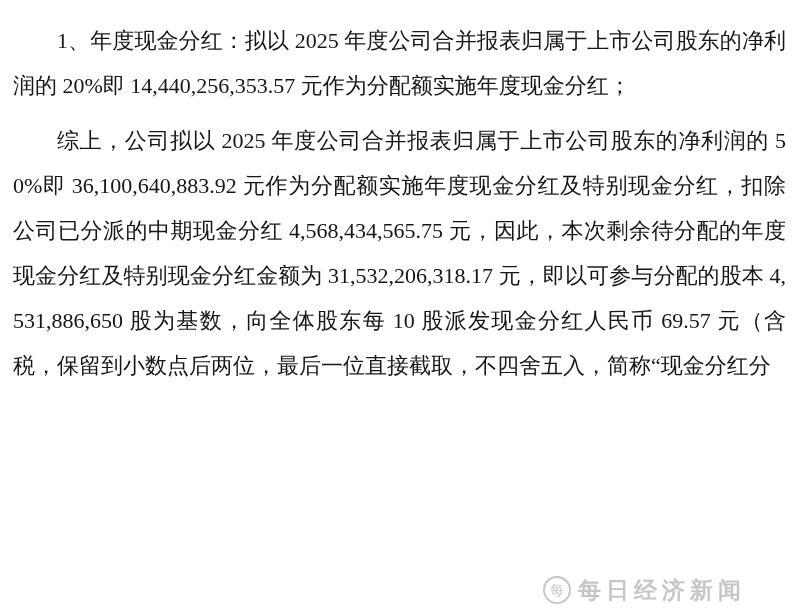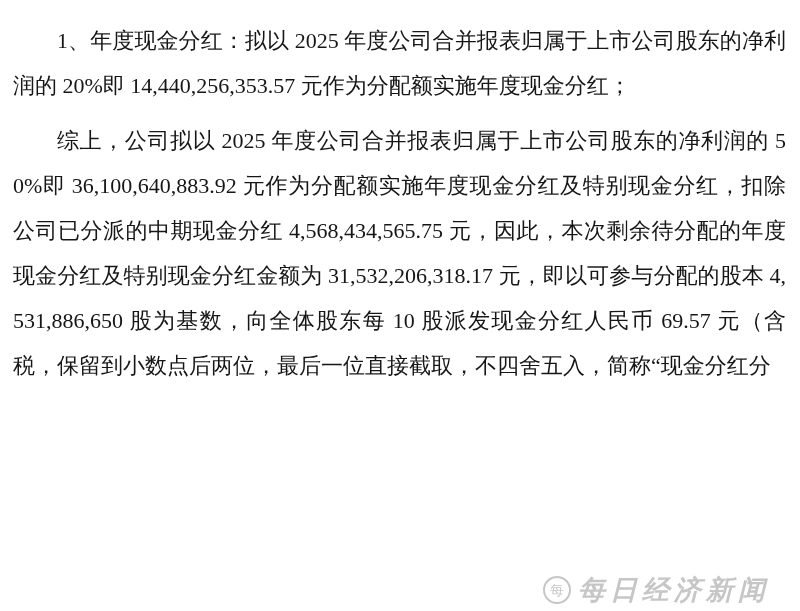--- a/index.html
+++ b/index.html
@@ -49,26 +49,25 @@
     border-radius: 50%;
     color: #8f8f8f;
     font-size: 14px;
     line-height: 24px;
     text-align: center;
     font-family: "Liberation Sans", "DejaVu Sans", sans-serif;
     flex: 0 0 auto;
   }
   .wm-text {
     color: #8f8f8f;
-    font-size: 27px;
+    font-size: 23px;
     letter-spacing: 5px;
     white-space: nowrap;
     font-family: "Liberation Sans", "DejaVu Sans", sans-serif;
     font-weight: bold;
-    font-style: italic;
   }
 </style>
 </head>
 <body>
 
 <div class="page">
   <p class="para">1、年度现金分红：拟以 2025 年度公司合并报表归属于上市公司股东的净利润的 20%即 14,440,256,353.57 元作为分配额实施年度现金分红；</p>
   <p class="para">综上，公司拟以 2025 年度公司合并报表归属于上市公司股东的净利润的 50%即 36,100,640,883.92 元作为分配额实施年度现金分红及特别现金分红，扣除公司已分派的中期现金分红 4,568,434,565.75 元，因此，本次剩余待分配的年度现金分红及特别现金分红金额为 31,532,206,318.17 元，即以可参与分配的股本 4,531,886,650 股为基数，向全体股东每 10 股派发现金分红人民币 69.57 元（含税，保留到小数点后两位，最后一位直接截取，不四舍五入，简称“现金分红分</p>
 
   <div class="watermark">

